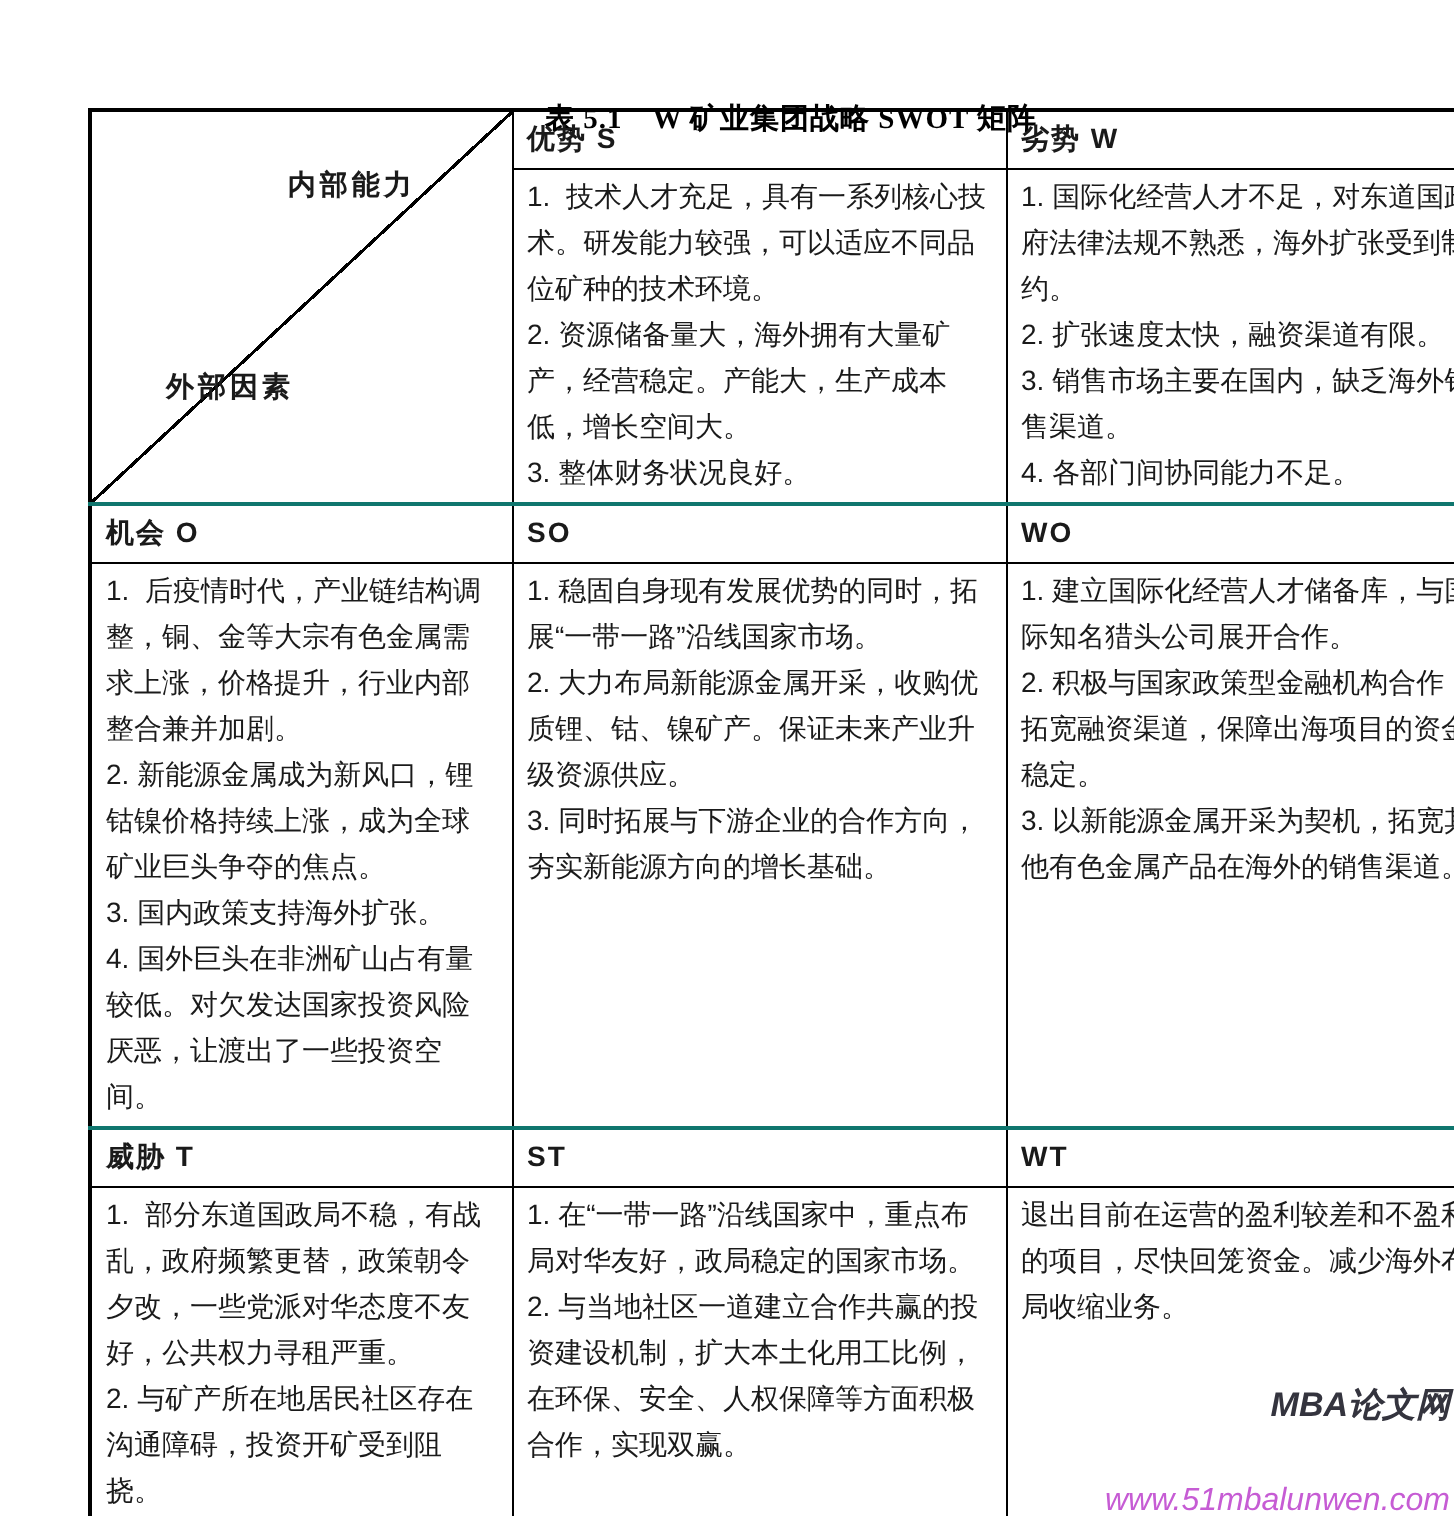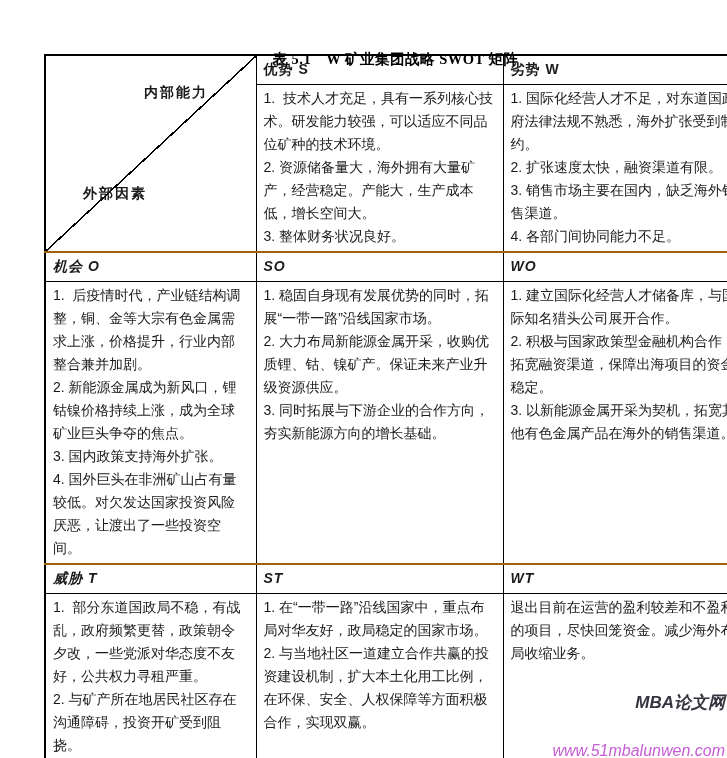--- a/index.html
+++ b/index.html
@@ -33,21 +33,21 @@
   table.swot td {
     border: 1px solid #000000;
     font-size: 14px;
     color: #1a1a1a;
     vertical-align: top;
     padding: 2px 7px 3px 7px;
     line-height: 23px;
     overflow: hidden;
   }
   
-  tr.sep td { border-top: 2px solid #a16207; font-style: italic; }
+  tr.sep td { border-top: 2px solid #0f766e; }
 
   td.hd {
     font-weight: bold;
     vertical-align: middle;
     padding: 2px 4px;
     line-height: 20px;
     letter-spacing: 1px;
   }
   td.ct { white-space: pre-wrap; }
   td.mid { vertical-align: middle; }

